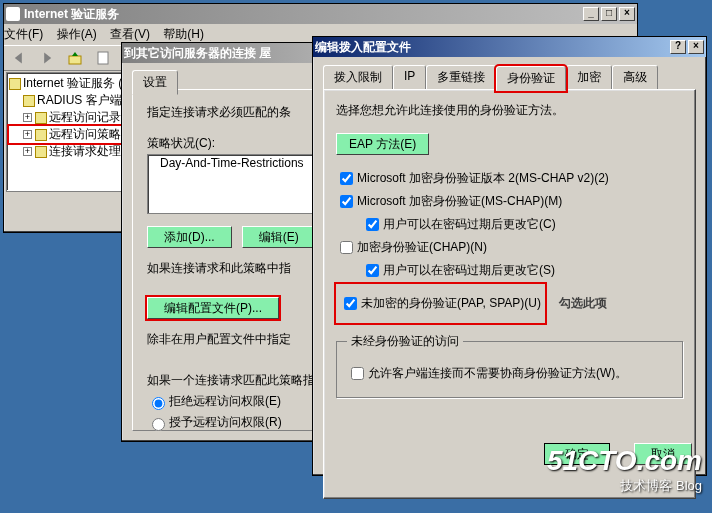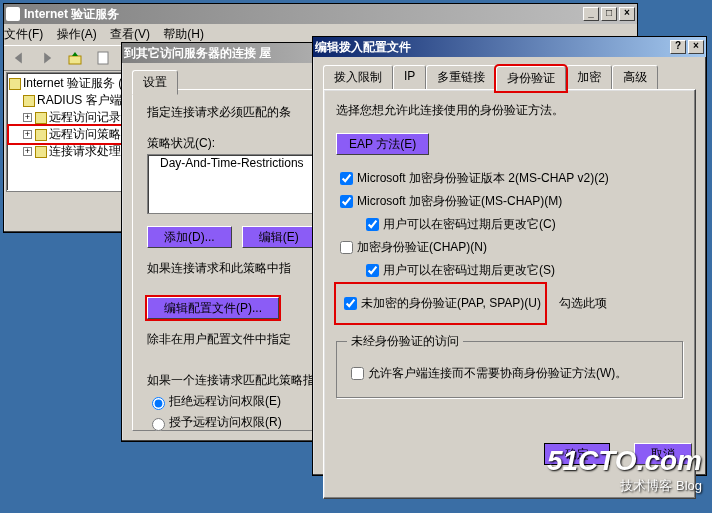--- a/index.html
+++ b/index.html
@@ -19,32 +19,32 @@
 .tbtn svg{width:14px;height:14px}
 
 .tree { position:absolute; left:6px; top:72px; width:130px; height:120px; background:#fff; border:1px solid #808080; box-shadow: inset -1px -1px 0 #fff, inset 1px 1px 0 #404040; padding:2px; line-height:17px;}
 .tree .node{ white-space:nowrap; }
 .tree .indent1{ padding-left:14px;}
 .tree .pm{ display:inline-block; width:9px; height:9px; border:1px solid #808080; font-size:9px; line-height:7px; text-align:center; margin-right:3px; vertical-align:middle;}
 .tree .ticon2{display:inline-block;width:12px;height:12px;background:#f0e68c;border:1px solid #aa8800;vertical-align:middle;margin-right:2px;}
 
 .redbox { outline:2px solid #e00000; }
 .sunken-input{ background:#fff; border:1px solid #808080; box-shadow:inset 1px 1px 0 #404040; padding:1px 12px; font-family:"Courier New",monospace;}
-.btn { background:#8b5cf6; border:1px solid #fff; border-right-color:#404040; border-bottom-color:#404040; padding:2px 16px; height:22px;}
+.btn { background:#86efac; border:1px solid #fff; border-right-color:#404040; border-bottom-color:#404040; padding:2px 16px; height:22px;}
 .btn.thick{ border:1px solid #000; padding:2px 20px; }
 label.ck{ display:block; margin:4px 0;}
 input[type=checkbox],input[type=radio]{vertical-align:middle; margin-right:4px;}
 
 
 .tabs{ position:absolute; left:10px; top:28px; right:10px;}
 .tabstrip{ display:flex; }
 .tab{ background:#d4d0c8; border:1px solid #fff; border-right-color:#808080; border-bottom:none; padding:3px 10px; margin-right:0px; border-top-left-radius:3px; border-top-right-radius:3px;}
 .tab.active{ position:relative; top:1px; background:#d4d0c8; z-index:2; border-bottom:1px solid #d4d0c8; margin-bottom:-1px;}
 .tabbody{ border:1px solid #fff; border-right-color:#404040; border-bottom-color:#404040; box-shadow: inset -1px -1px 0 #808080, inset 1px 1px 0 #dfdfdf; background:#d4d0c8; padding:12px; height:410px;}
-.annot{ color:#000000; font-weight:normal; font-family:KaiTi,SimSun;}
+.annot{ color:#404040; font-weight:bold; font-family:KaiTi,SimSun;}
 fieldset{ border:1px solid #808080; box-shadow:1px 1px 0 #fff; padding:10px; margin:0;}
 legend{ padding:0 4px;}
 .dlg-buttons{ position:absolute; right:14px; bottom:10px; display:flex; gap:24px;}
 
 .watermark{position:absolute; right:10px; bottom:18px; color:#fff; font-family:Arial; pointer-events:none;}
 .watermark .big{font-size:28px; font-style:italic; font-weight:bold; text-shadow:1px 1px 2px #000;}
 .watermark .small{font-size:13px; text-align:right; text-shadow:1px 1px 2px #000;}
 </style>
 </head>
 <body>

